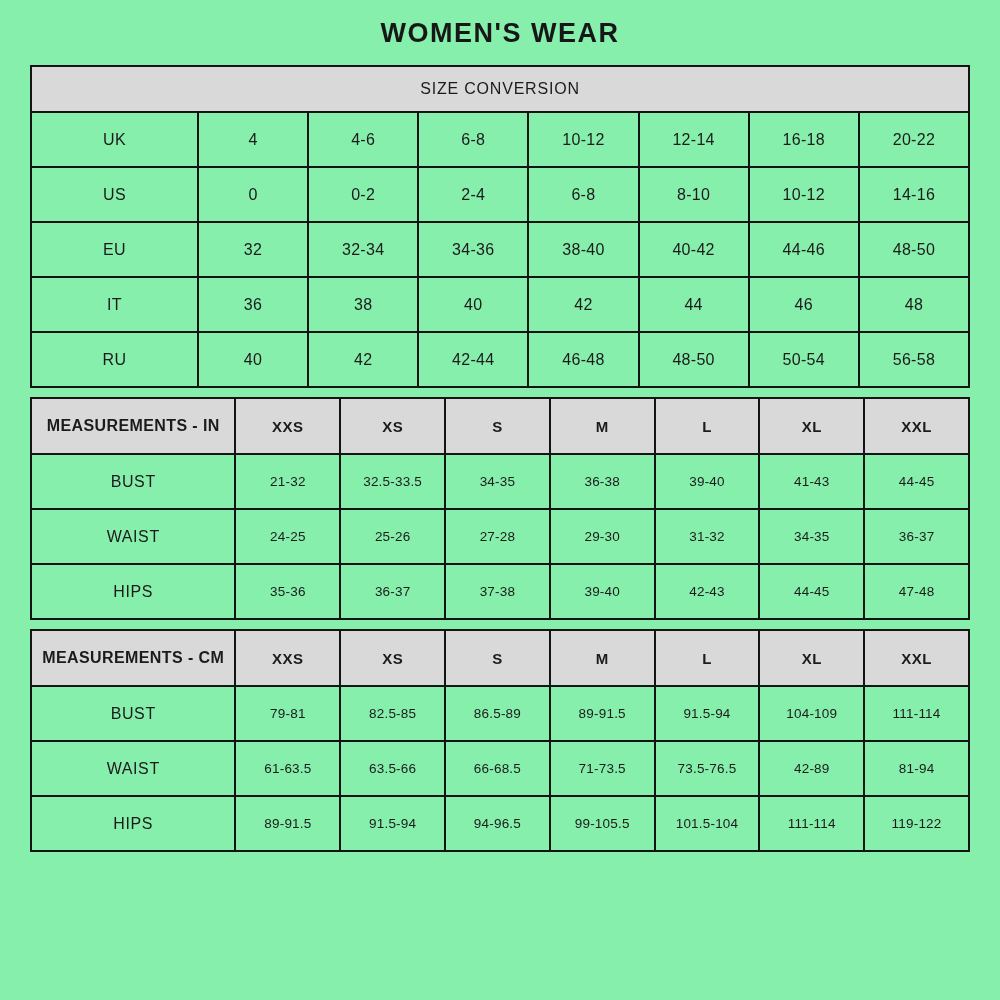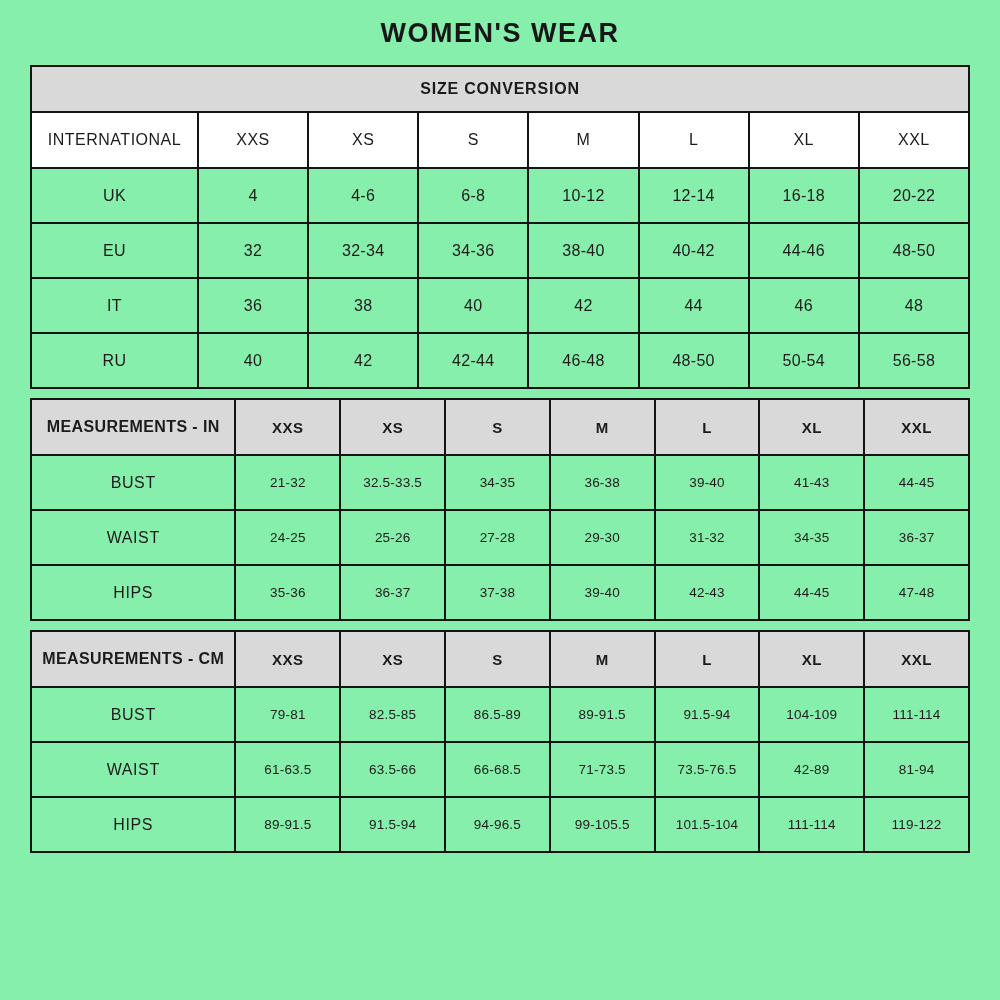--- a/index.html
+++ b/index.html
@@ -35,21 +35,21 @@
     text-align: center;
     vertical-align: middle;
     padding: 0 2px;
     overflow: hidden;
     white-space: nowrap;
   }
   
   .t1 .band th {
     height: 44px;
     background: #d9d9d9;
-    font-weight: bold;
+    font-weight: normal;
     font-size: 16px;
     letter-spacing: 0.8px;
   }
   .t1 .cols th {
     height: 54px;
     font-weight: normal;
     font-size: 16px;
     letter-spacing: 0.5px;
     background: #ffffff;
   }
@@ -98,41 +98,41 @@
         <col>
         <col>
         <col>
         <col>
         <col>
     </colgroup>
     <thead>
       <tr class="band">
         <th colspan="8">SIZE CONVERSION</th>
       </tr>
-      <tr class="cols">
-          <th>INTERNATIONAL</th>
-          <th>XXS</th>
-          <th>XS</th>
-          <th>S</th>
-          <th>M</th>
-          <th>L</th>
-          <th>XL</th>
-          <th>XXL</th>
-        </tr>
     </thead>
     <tbody>
         <tr>
           <td class="rowlabel">UK</td>
           <td>4</td>
           <td>4-6</td>
           <td>6-8</td>
           <td>10-12</td>
           <td>12-14</td>
           <td>16-18</td>
           <td>20-22</td>
+        </tr>
+        <tr>
+          <td class="rowlabel">US</td>
+          <td>0</td>
+          <td>0-2</td>
+          <td>2-4</td>
+          <td>6-8</td>
+          <td>8-10</td>
+          <td>10-12</td>
+          <td>14-16</td>
         </tr>
         <tr>
           <td class="rowlabel">EU</td>
           <td>32</td>
           <td>32-34</td>
           <td>34-36</td>
           <td>38-40</td>
           <td>40-42</td>
           <td>44-46</td>
           <td>48-50</td>

